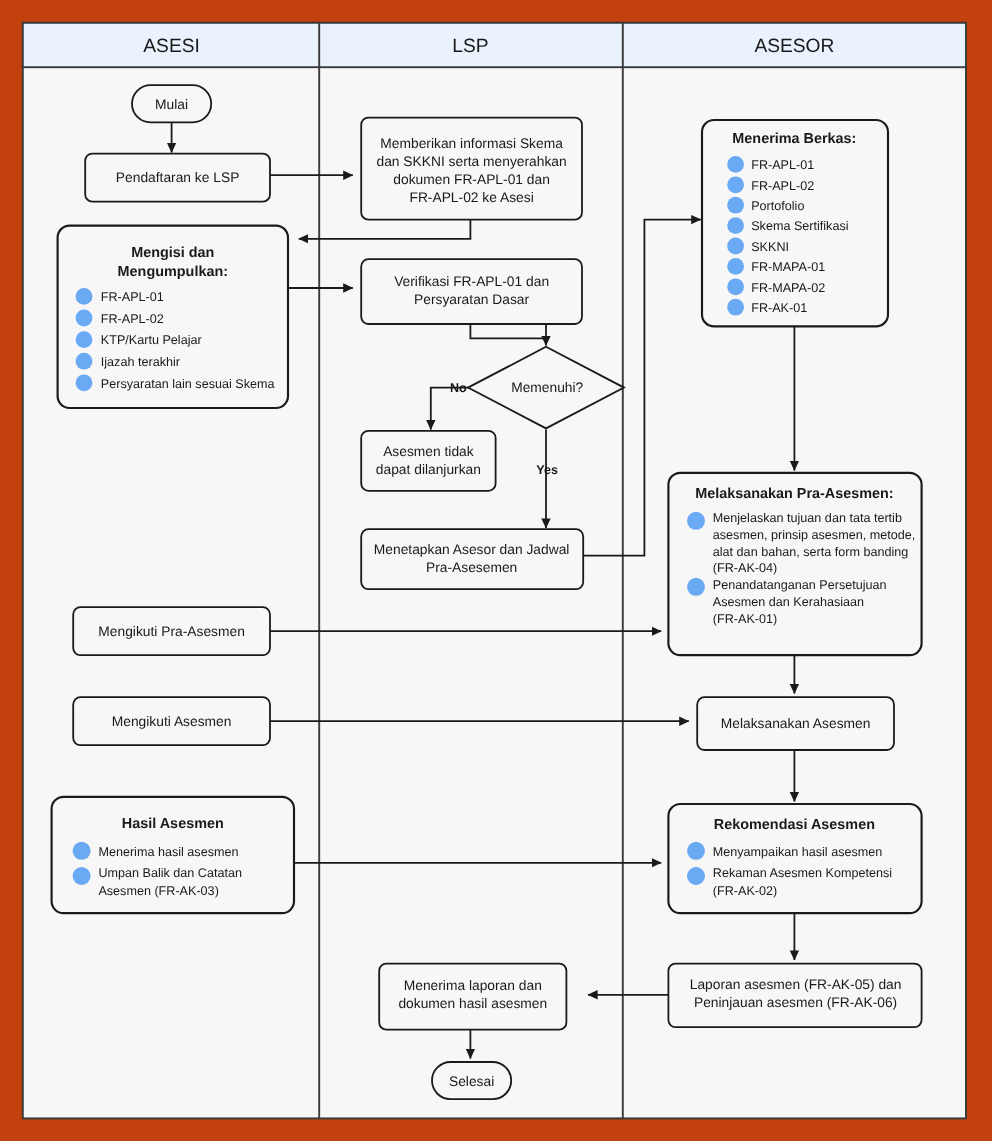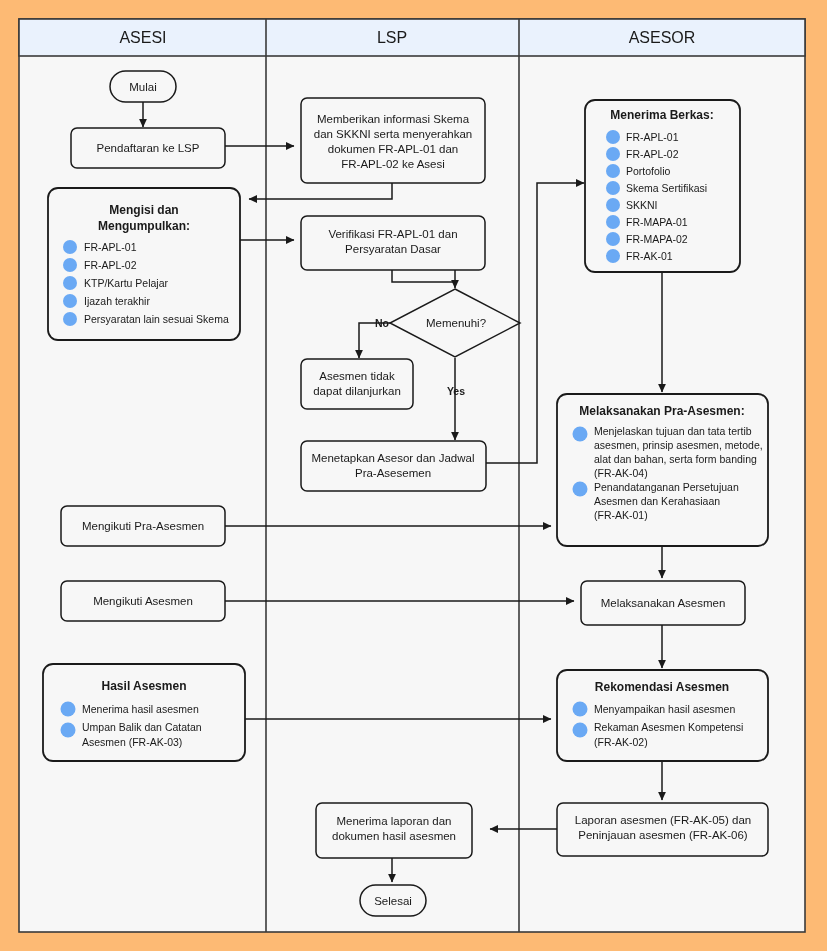--- a/index.html
+++ b/index.html
@@ -3,21 +3,21 @@
 <meta charset="utf-8">
 <style>
   html, body {
     margin: 0; padding: 0;
     background: #f7f7f7;
     font-family: "Liberation Sans", sans-serif;
   }
   #stage {
     position: relative;
     width: 827px; height: 951px;
-    background: #fdba74;
+    background: #c2410c;
     overflow: hidden;
     text-decoration: underline;
   }
   svg#flow { position: absolute; left: 0; top: 0; width: 827px; height: 951px; }
   .lane-header-text {
     font-size: 16px; fill: #1a1a1a; text-anchor: middle;
     font-family: "Liberation Sans", sans-serif;
   }
   .node-text {
     font-size: 11.5px; fill: #1a1a1a; text-anchor: middle;

